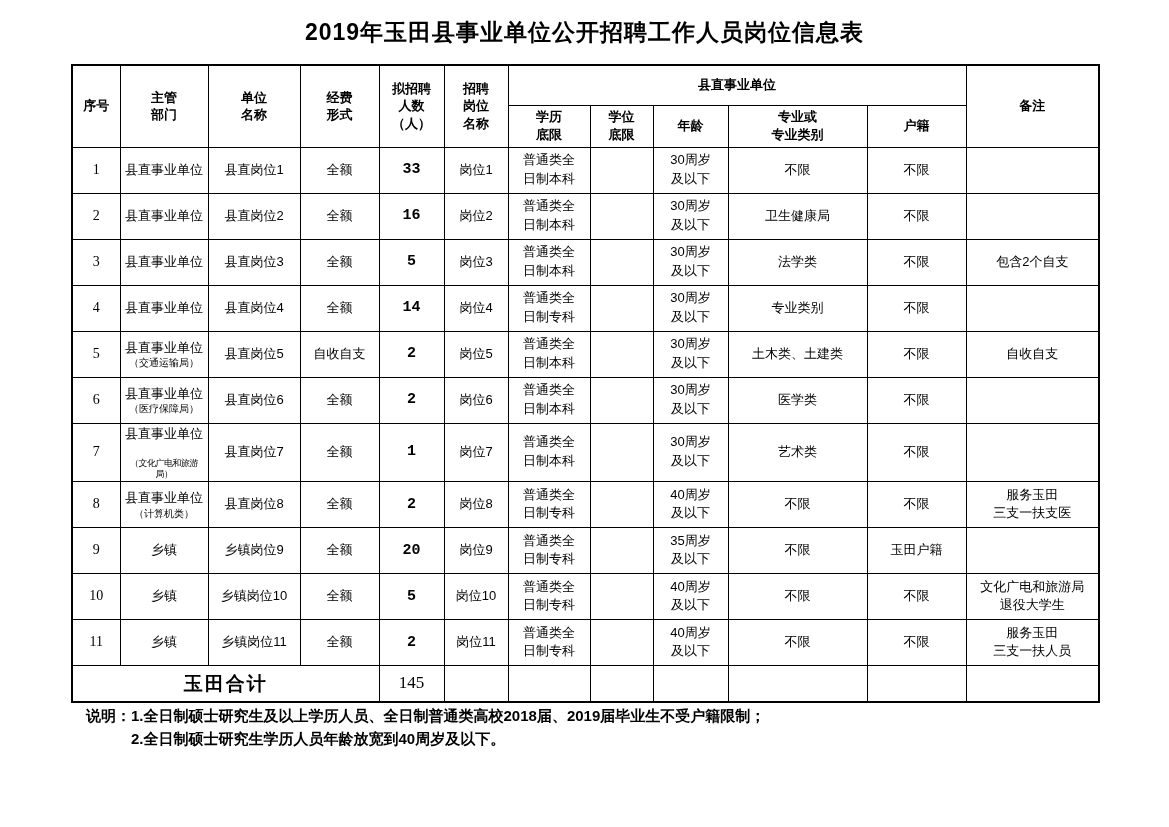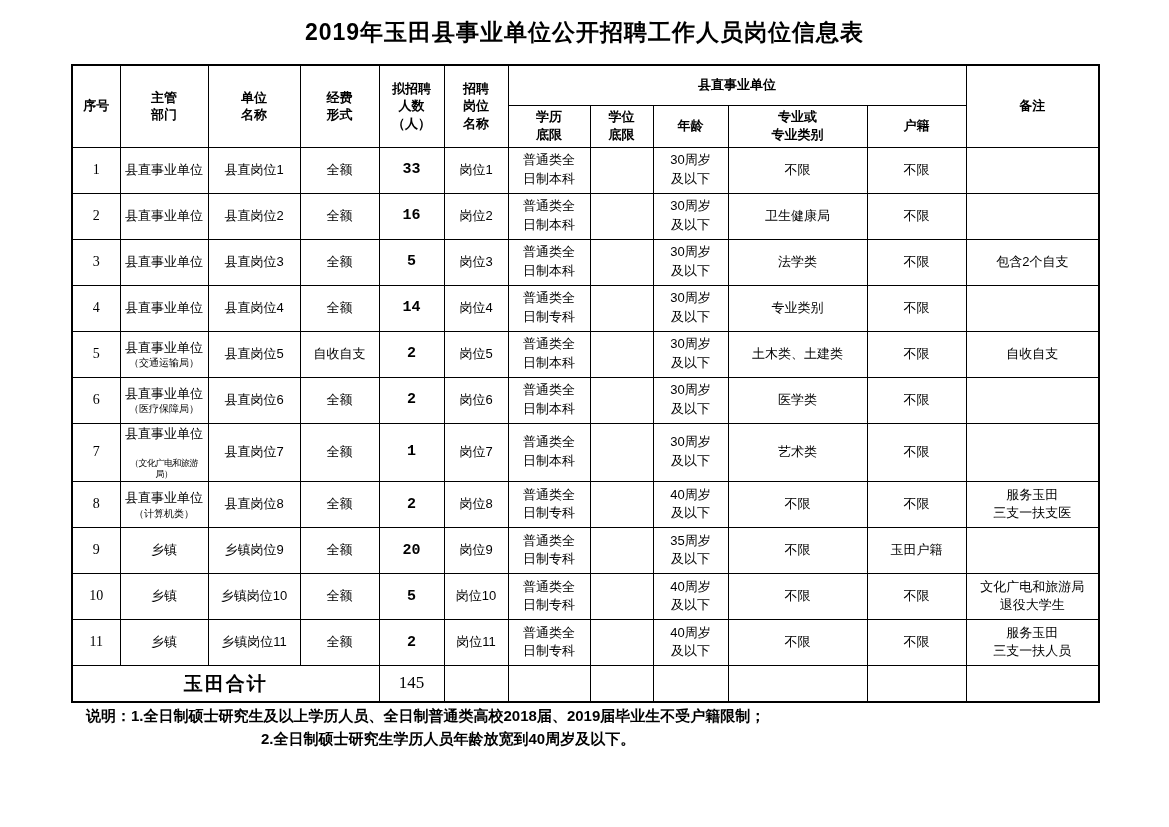--- a/index.html
+++ b/index.html
@@ -52,21 +52,21 @@
   .dept-sub.tiny { font-size:9px; letter-spacing:-0.5px;margin-top:15px; }
   .dept-sub:empty { display:none; }
 
   td.total-label { font-size:19px; font-weight:bold; letter-spacing:2px;margin-left:36px; }
   td.total-count { font-family:"Liberation Serif","DejaVu Serif",serif; font-size:17px; }
 
   .notes {
     position:absolute; top:704px; left:72px;
     font-size:15px; font-weight:bold; line-height:1.55;margin-left:14px;
   }
-  .notes .note-line2 { margin-left:45px;text-align:center; }
+  .notes .note-line2 { margin-left:45px; }
 </style>
 </head>
 <body>
 
 <div class="page">
 
   <div class="doc-title">2019年玉田县事业单位公开招聘工作人员岗位信息表</div>
 
   <table class="job-table">
     <colgroup>

